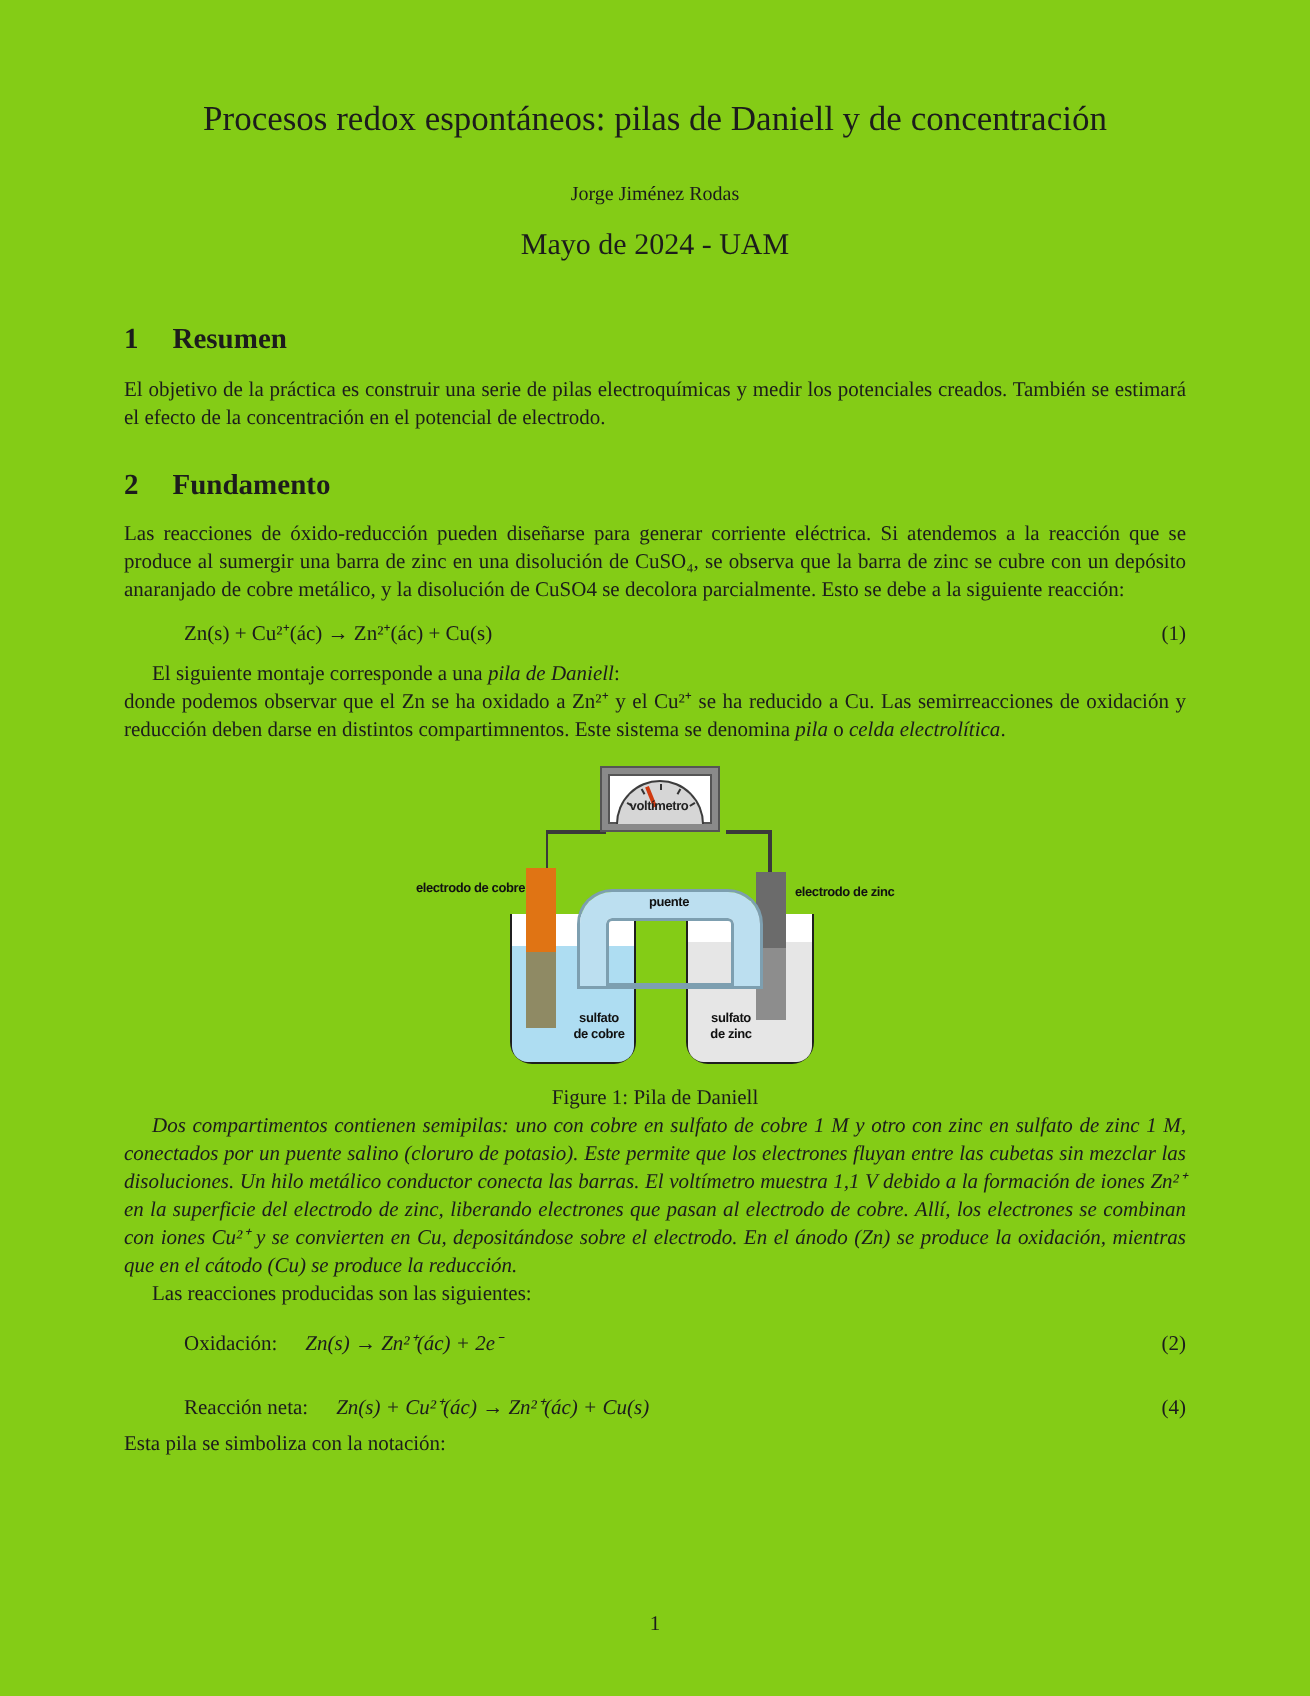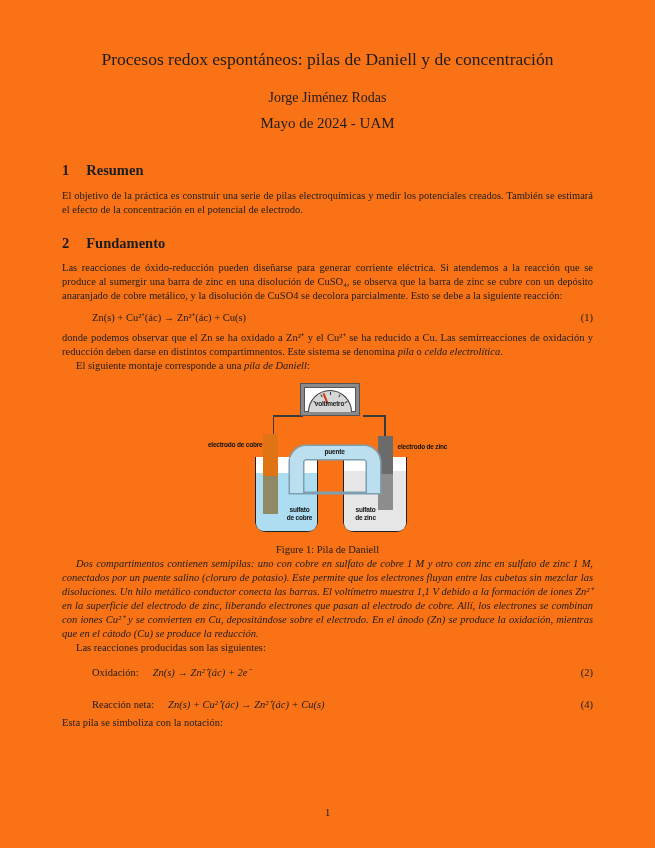--- a/index.html
+++ b/index.html
@@ -1,30 +1,30 @@
 <!DOCTYPE html>
 <html><head>
 <meta charset="utf-8">
 <style>
   * { margin:0; padding:0; box-sizing:border-box; }
   html,body { background:#ffffff; }
   .page {
     position:relative;
     width:655px; height:848px;
     margin:0 auto;
-    background:#f97316;
+    background:#84cc16;
     color:#1c1c1c;
     font-family:"Liberation Serif", serif;
     font-size:10.5px;
     line-height:14px;
     overflow:hidden;
   }
   .content { padding:0 62px; }
   .title { margin-top:48px; text-align:center; font-size:17.5px; line-height:22px; }
-  .author { margin-top:21px; text-align:center; font-size:14px; }
+  .author { margin-top:21px; text-align:center; font-size:10px; }
   .date { margin-top:11px; text-align:center; font-size:15px; }
   .sec { font-size:14.5px; font-weight:bold; line-height:18px; }
   .sec .secnum { display:inline-block; margin-right:17px; }
   .sec-resumen { margin-top:31px; }
   .sec-fundamento { margin-top:17px; }
   p.body { text-align:justify; }
   .p-resumen { margin-top:10px; }
   .p-fund1 { margin-top:9px; }
   .p-indent { text-indent:14px; }
   .p-after-fig { margin-top:0;font-style:italic; }
@@ -134,22 +134,22 @@
       <span class="secnum">2</span><span>Fundamento</span>
     </div>
     <p class="body p-fund1">Las reacciones de óxido-reducción pueden diseñarse para generar corriente eléctrica. Si atendemos a la reacción que se produce al sumergir una barra de zinc en una disolución de CuSO₄, se observa que la barra de zinc se cubre con un depósito anaranjado de cobre metálico, y la disolución de CuSO4 se decolora parcialmente. Esto se debe a la siguiente reacción:</p>
 
     <div class="eqrow eq-1">
       <span class="eqpad"></span>
       <span class="eqcenter"><span>Zn(s) + Cu²⁺(ác) → Zn²⁺(ác) + Cu(s)</span></span>
       <span class="eqnum">(1)</span>
     </div>
 
+    <p class="body p-indent"><span>El siguiente montaje corresponde a una </span><i>pila de Daniell</i><span>:</span></p>
     <p class="body"><span>donde podemos observar que el Zn se ha oxidado a Zn²⁺ y el Cu²⁺ se ha reducido a Cu. Las semirreacciones de oxidación y reducción deben darse en distintos compartimnentos. Este sistema se denomina </span><i>pila</i><span> o </span><i>celda electrolítica</i><span>.</span></p>
-    <p class="body p-indent"><span>El siguiente montaje corresponde a una </span><i>pila de Daniell</i><span>:</span></p>
 
     <div class="figure">
 
       <div class="beaker beaker-left">
         <div class="solution solution-cu"></div>
       </div>
       <div class="beaker beaker-right">
         <div class="solution solution-zn"></div>
       </div>
 

